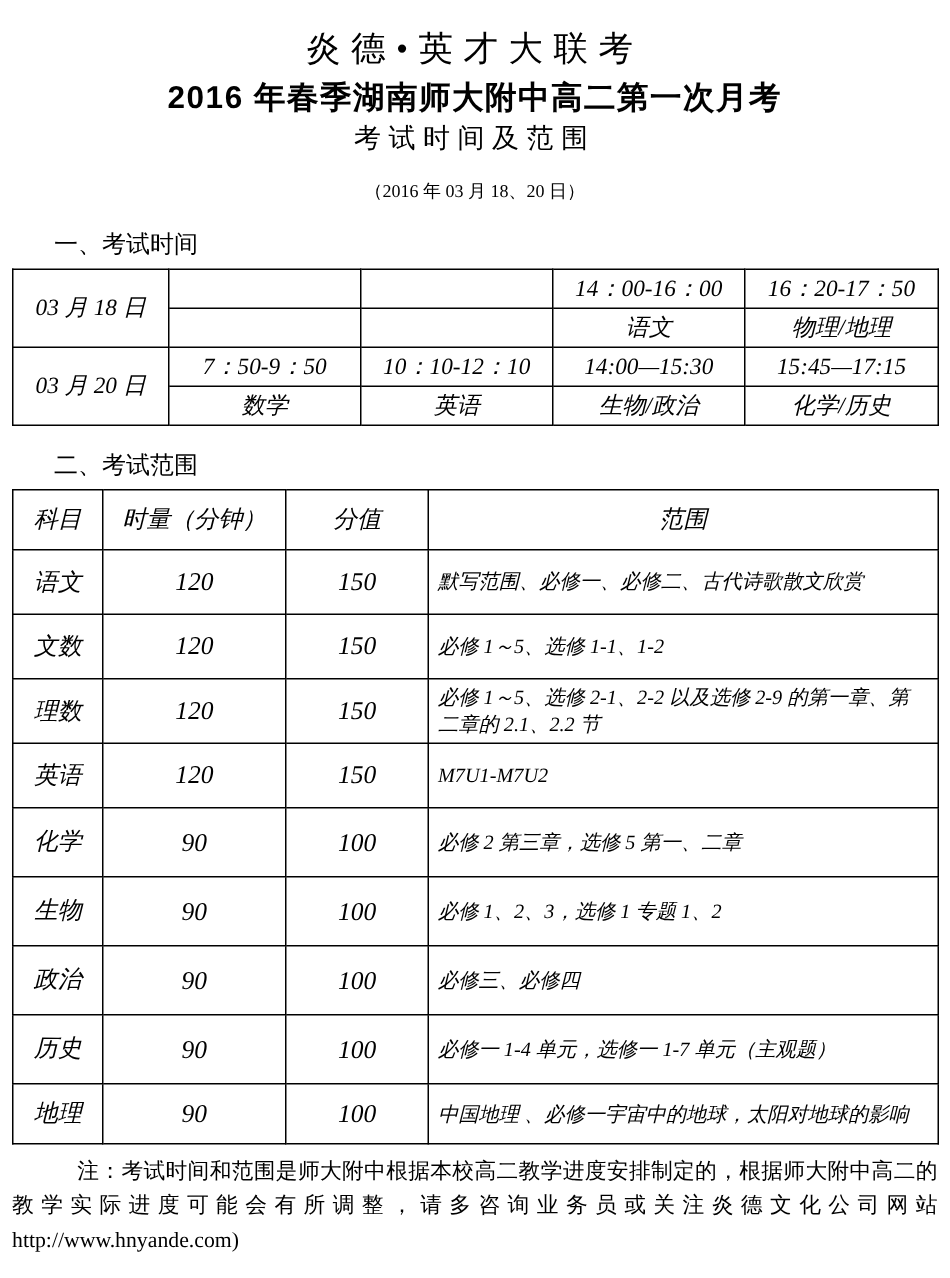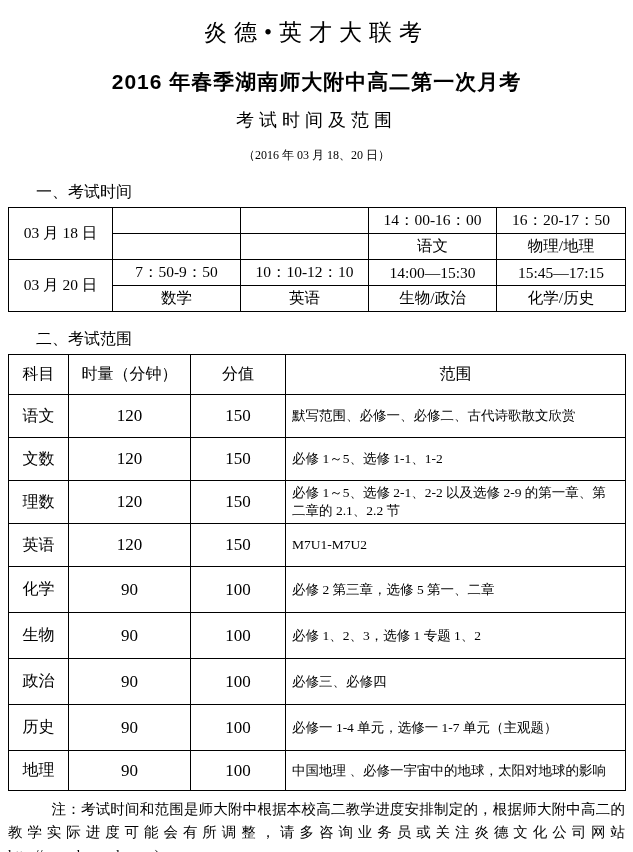--- a/index.html
+++ b/index.html
@@ -13,37 +13,38 @@
   }
   .doc-header { text-align: center; }
   .doc-title {
     font-size: 23px; line-height: 30px;
     letter-spacing: 7px; margin-top: 6px;
     font-family: "Liberation Serif", serif;
     text-align: center;
   }
   .doc-subtitle {
     font-size: 21px; line-height: 28px; font-weight: bold;
-    letter-spacing: 1px; margin-top: 20px;
+    letter-spacing: 1px; margin-top: 4px;
     font-family: "Liberation Sans", sans-serif;
   }
   .doc-subheading {
     font-size: 18px; line-height: 24px;
-    letter-spacing: 5px; margin-top: 12px;
+    letter-spacing: 5px; 
   }
   .doc-dateline { font-size: 12px; line-height: 20px; margin-top: 13px; }
   .sec-heading {
     font-size: 16px; line-height: 20px;
     font-family: "Liberation Sans", sans-serif;
     margin: 17px 0 5px 28px;
   }
   table {
     border-collapse: collapse;
     table-layout: fixed;
     width: 617px;
+    font-style: italic;
   }
   td, th {
     border: 1px solid #000;
     font-weight: normal;
     text-align: center;
     vertical-align: middle;
     font-size: 16px;
     overflow: hidden;
   }
   

